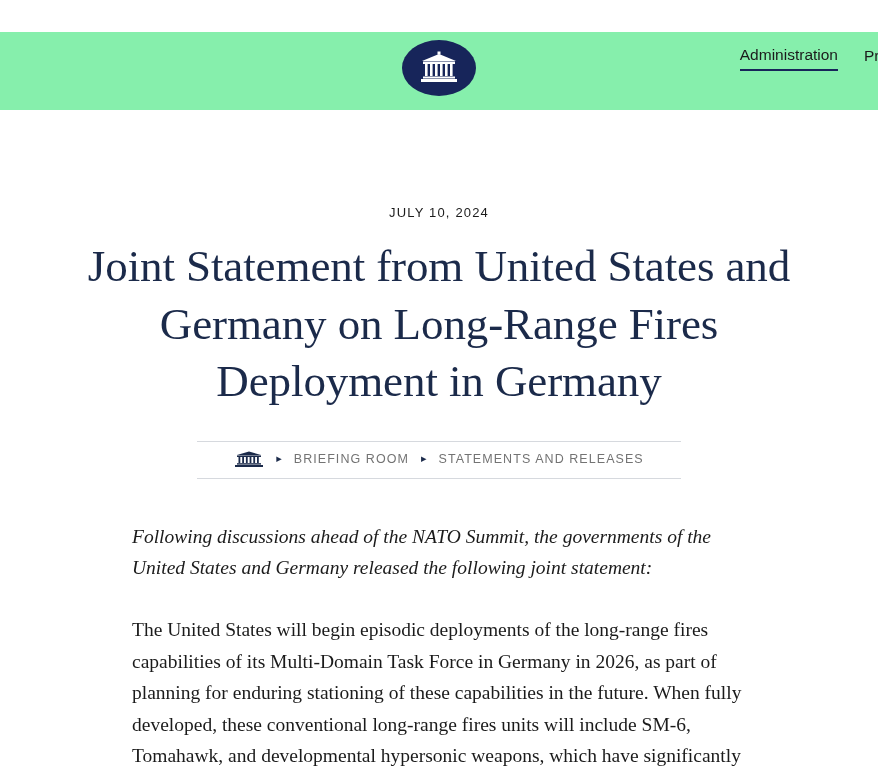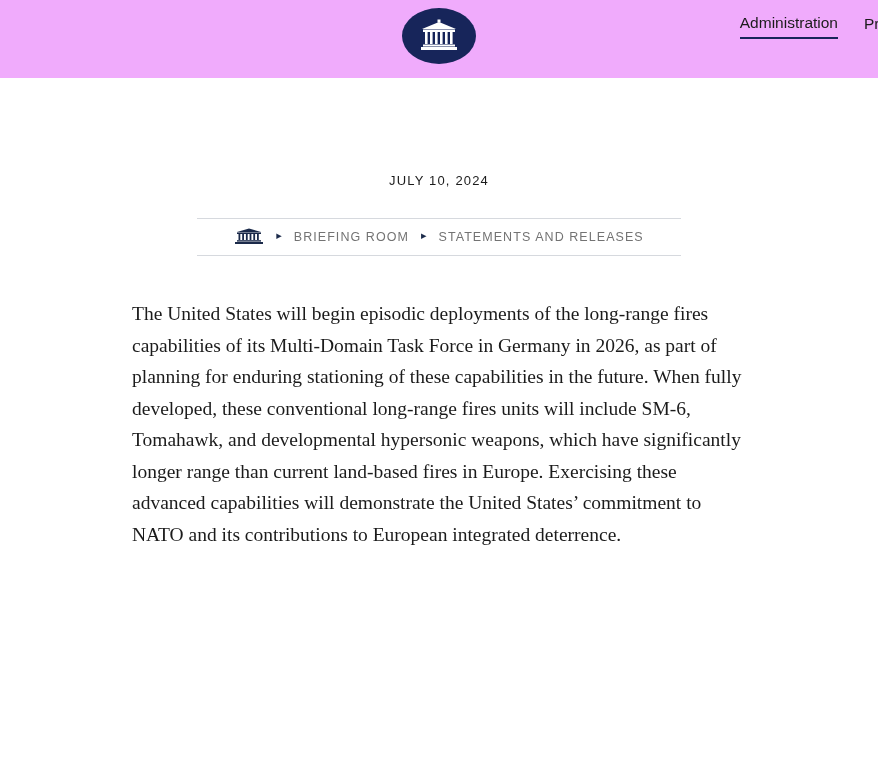--- a/index.html
+++ b/index.html
@@ -12,21 +12,22 @@
     height: 779px;
     overflow: hidden;
     font-family: "Liberation Serif", serif;
     color: #1b1b1b;
   }
 
   
   .site-header {
     position: relative;
     height: 78px;
-    background: #f0abfc;
+    background: #86efac;
+    margin-top: 32px;
   }
   .seal {
     position: absolute;
     left: 50%;
     top: 8px;
     transform: translateX(-50%);
     width: 74px;
     height: 56px;
     border-radius: 50%;
     background: #17255a;
@@ -155,20 +156,21 @@
   <nav class="top-nav">
     <a href="#" class="active">Administration</a>
     <a href="#" class="clipped">Pr</a>
   </nav>
 </div>
 
 <div class="article">
 
   <div class="date">JULY 10, 2024</div>
 
+  <h1 class="title">Joint Statement from United States and Germany on Long-Range Fires Deployment in Germany</h1>
 
   <div class="breadcrumb">
     <span class="bc-home">
       <svg width="30" height="17" viewBox="0 0 30 17" aria-hidden="true">
         <rect x="1" y="14" width="28" height="2" fill="#1b2a4a"></rect>
         <rect x="3" y="12.2" width="24" height="1.4" fill="#1b2a4a"></rect>
         <rect x="4.5" y="6" width="1.8" height="6" fill="#1b2a4a"></rect>
         <rect x="8.2" y="6" width="1.8" height="6" fill="#1b2a4a"></rect>
         <rect x="11.9" y="6" width="1.8" height="6" fill="#1b2a4a"></rect>
         <rect x="15.6" y="6" width="1.8" height="6" fill="#1b2a4a"></rect>
@@ -178,16 +180,17 @@
         <polygon points="15,0.6 27,4 3,4" fill="#1b2a4a"></polygon>
       </svg>
     </span>
     <span class="bc-sep">▸</span>
     <a href="#">BRIEFING ROOM</a>
     <span class="bc-sep">▸</span>
     <a href="#">STATEMENTS AND RELEASES</a>
   </div>
 
   <div class="body-wrap">
+    <p class="lede">Following discussions ahead of the NATO Summit, the governments of the United States and Germany released the following joint statement:</p>
     <p class="para">The United States will begin episodic deployments of the long-range fires capabilities of its Multi-Domain Task Force in Germany in 2026, as part of planning for enduring stationing of these capabilities in the future.  When fully developed, these conventional long-range fires units will include SM-6, Tomahawk, and developmental hypersonic weapons, which have significantly longer range than current land-based fires in Europe.  Exercising these advanced capabilities will demonstrate the United States’ commitment to NATO and its contributions to European integrated deterrence.</p>
   </div>
 
 </div>
 
 </body></html>

